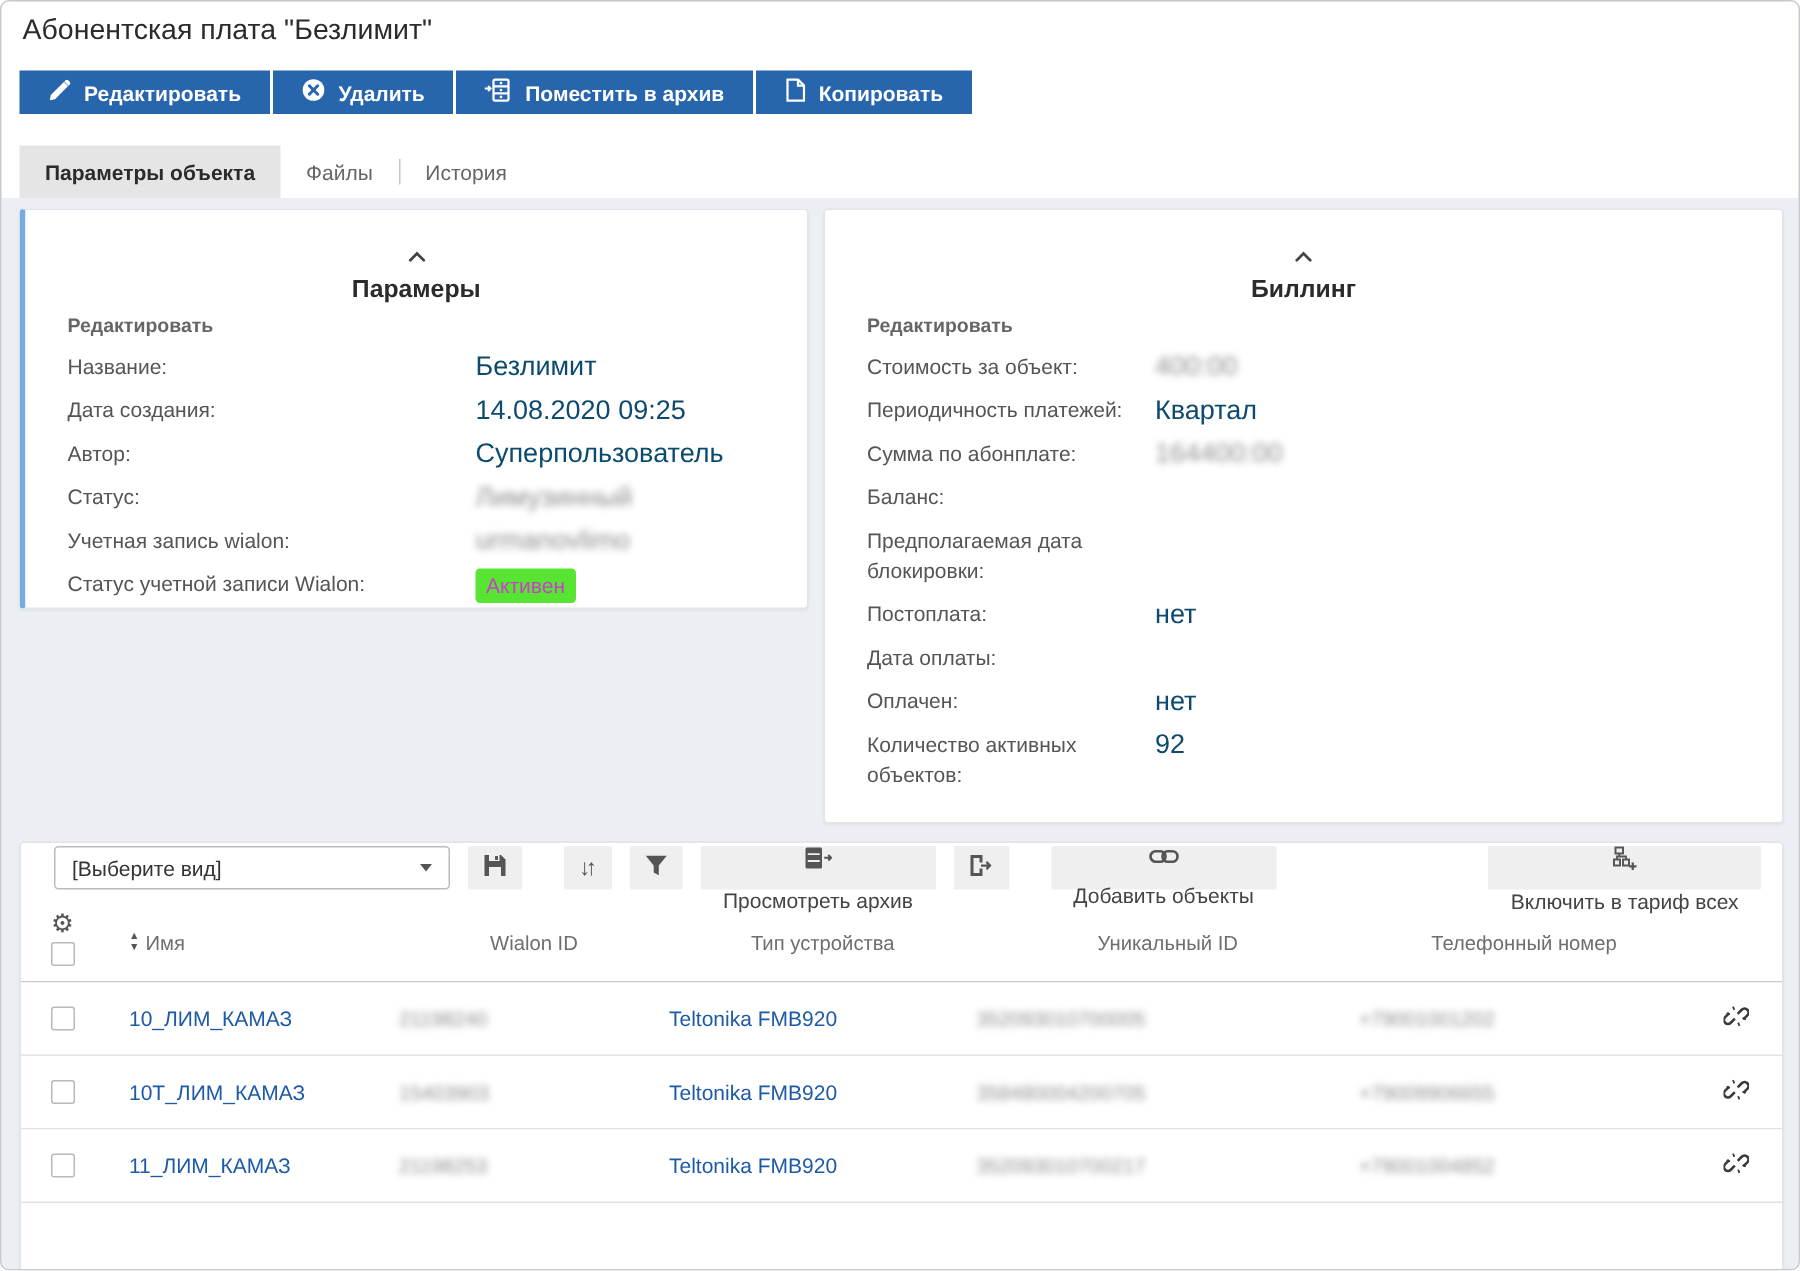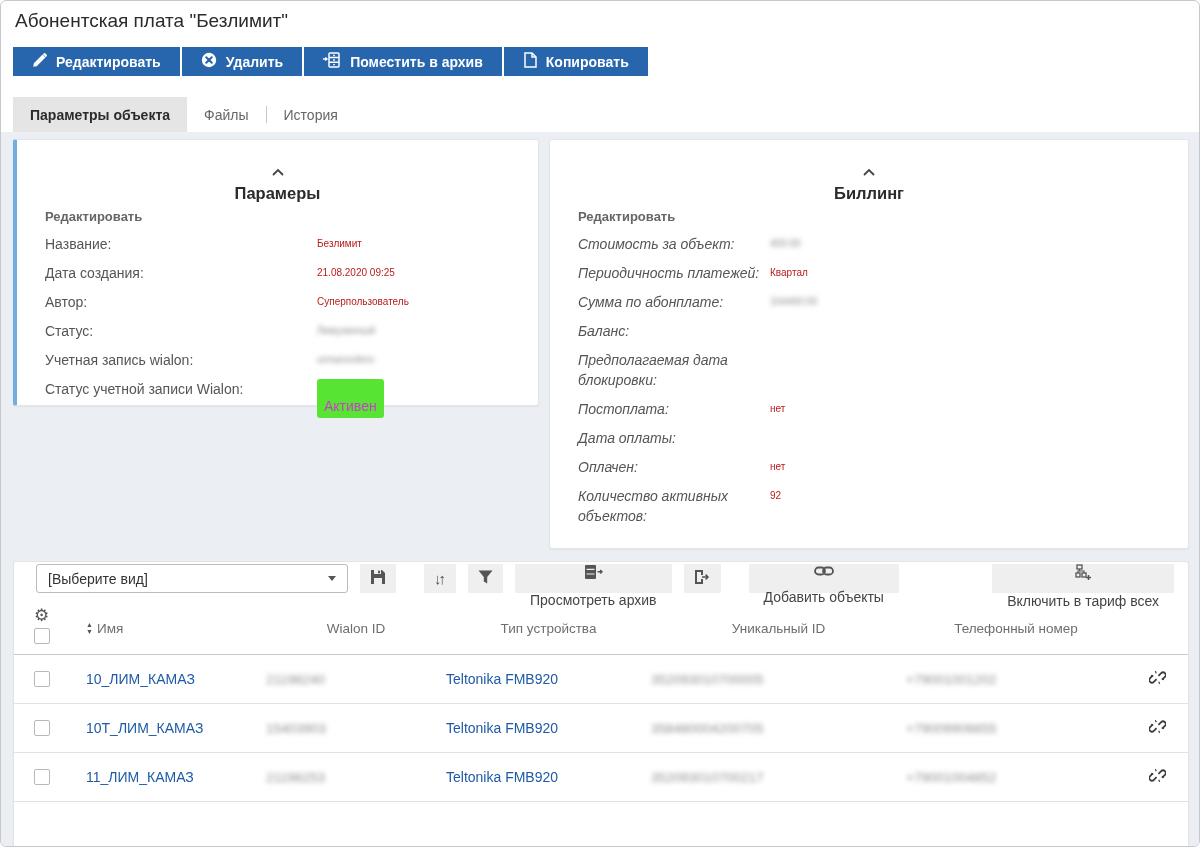--- a/index.html
+++ b/index.html
@@ -24,30 +24,30 @@
   .card-params { left:12px; top:7px; width:526px; height:267px; border-left:4px solid #76ade0; }
   .card-billing { left:548px; top:7px; width:640px; height:410px; }
   .card-head { display:flex; align-items:center; gap:14px; padding:22px 28px 4px 28px;flex-direction:column; }
   .card-title { font-size:16.5px; font-weight:700; color:#2b2b2b; }
   .chev { width:12px; height:8px; cursor:pointer; }
   .edit-link { padding:2px 28px 10px 28px; font-size:13px; font-weight:600; color:#666; cursor:pointer; }
 
   .field-row { display:flex; padding:0 28px; margin-bottom:9px; line-height:20px; }
   .field-label { font-size:14px; color:#555; flex:0 0 auto; }
   .card-params .field-label { width:272px; }
-  .card-billing .field-label { width:192px;font-style:italic; }
-  .field-value { font-size:10px; color:#b91c1c; }
+  .card-billing .field-label { width:192px; }
+  .field-value { font-size:18px; color:#0c4a6e; }
   .blur { color:#8f8f8f; filter:blur(2.6px); user-select:none; }
-  .badge-active { background:#57e432; color:#cb3ecb; padding:17px 7px 2px; border-radius:3px; font-size:14px; }
+  .badge-active { background:#57e432; color:#cb3ecb; padding:1px 7px 2px; border-radius:3px; font-size:14px; }
 
   
   .card-objects { left:12px; top:429px; width:1176px; height:300px; overflow:hidden; }
   .obj-head { display:flex; align-items:center; gap:14px; padding:16px 28px 8px 28px; }
   .toolbar { display:flex; align-items:center; padding:2px 12px 0 22px; }
-  .view-select { width:312px; height:29px; border:1px solid #bbb; border-radius:3px; background:#fff; display:flex; align-items:center; justify-content:space-between; padding:0 11px; font-size:14px; color:#333; cursor:pointer; }
+  .view-select { width:264px; height:29px; border:1px solid #bbb; border-radius:3px; background:#fff; display:flex; align-items:center; justify-content:space-between; padding:0 11px; font-size:14px; color:#333; cursor:pointer; }
   .caret-down { width:0; height:0; border-left:4.5px solid transparent; border-right:4.5px solid transparent; border-top:5.5px solid #555; }
   .tool-btn { height:29px; background:#efefef; border:none; display:flex; align-items:center; gap:9px; padding:0 10px; margin-left:12px; font-size:14px; color:#444; font-family:inherit; cursor:pointer; border-radius:1px; }
   .tool-btn.txt { padding:0 15px;flex-direction:column; }
   .tool-btn.pair { margin-left:28px; }
   .tool-btn.last { margin-left:auto; margin-right:2px; }
   .sort-glyph { letter-spacing:-3px; font-size:15px; color:#555; padding-right:3px; }
 
   
   .obj-table { margin-top:10px; }
   .thead { display:flex; align-items:flex-start; padding:4px 20px 10px 20px; border-bottom:1px solid #c9c9c9; }
@@ -127,21 +127,21 @@
       </div>
       <div class="edit-link">Редактировать</div>
       <div>
   <div class="field-row">
     <span class="field-label">Название:</span>
     <span class="field-value">Безлимит</span>
   </div>
 
   <div class="field-row">
     <span class="field-label">Дата создания:</span>
-    <span class="field-value">21.08.2020 09:25</span>
+    <span class="field-value">14.08.2020 09:25</span>
   </div>
 
   <div class="field-row">
     <span class="field-label">Автор:</span>
     <span class="field-value">Суперпользователь</span>
   </div>
 
   <div class="field-row">
     <span class="field-label">Статус:</span>
     <span class="field-value blur">Лимузинный</span>

